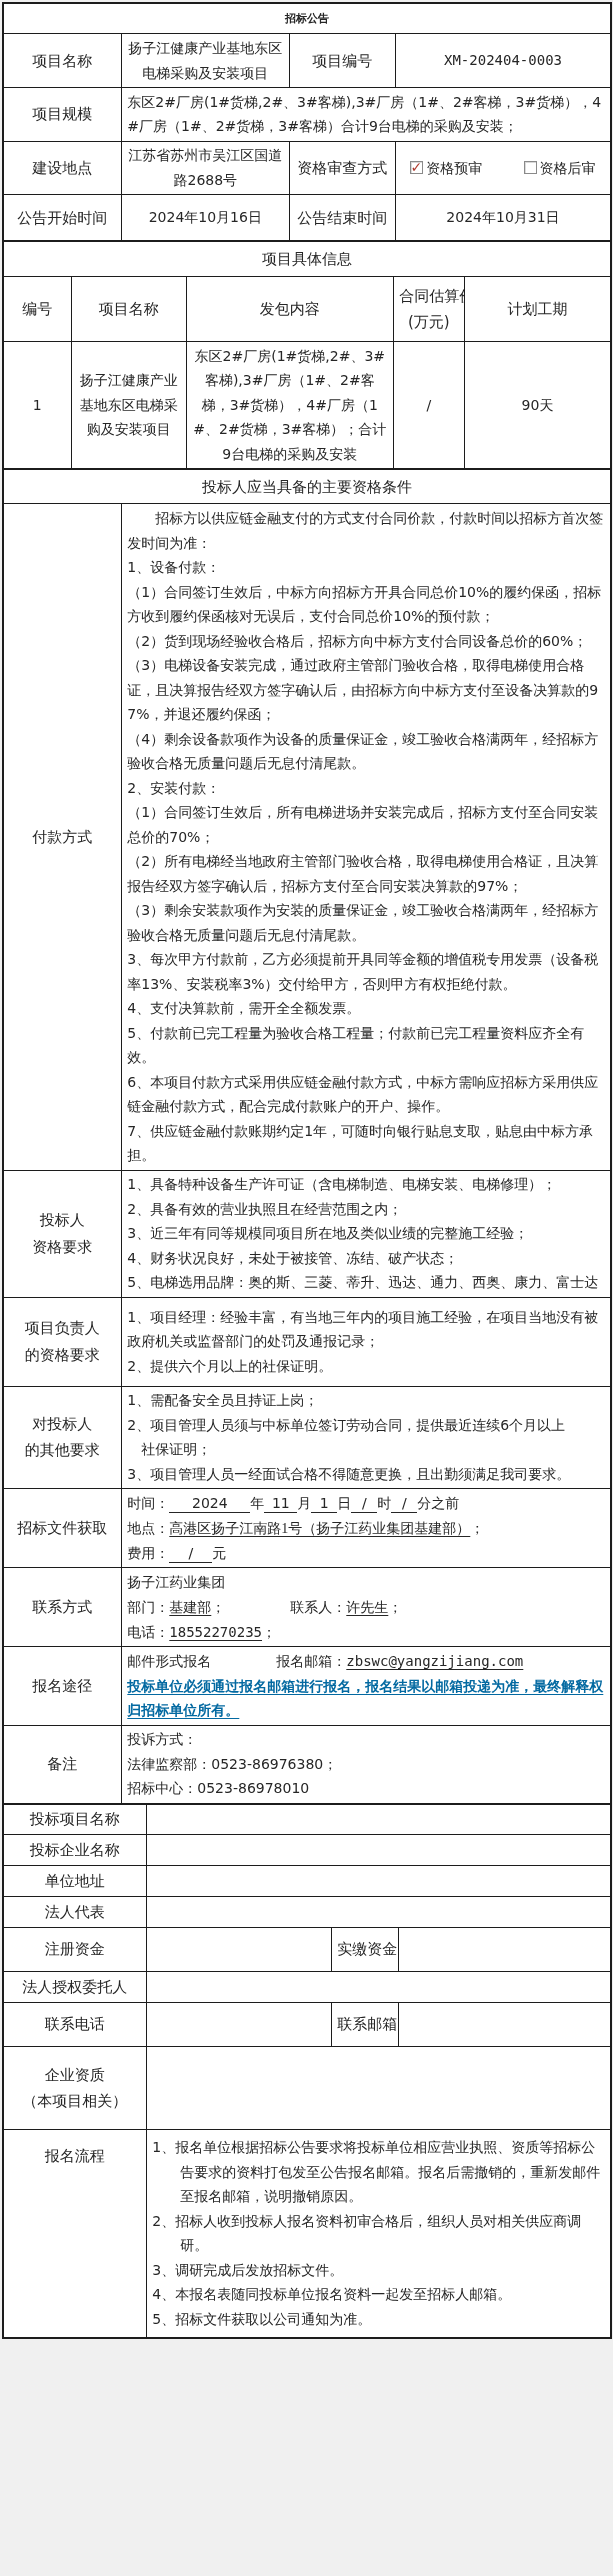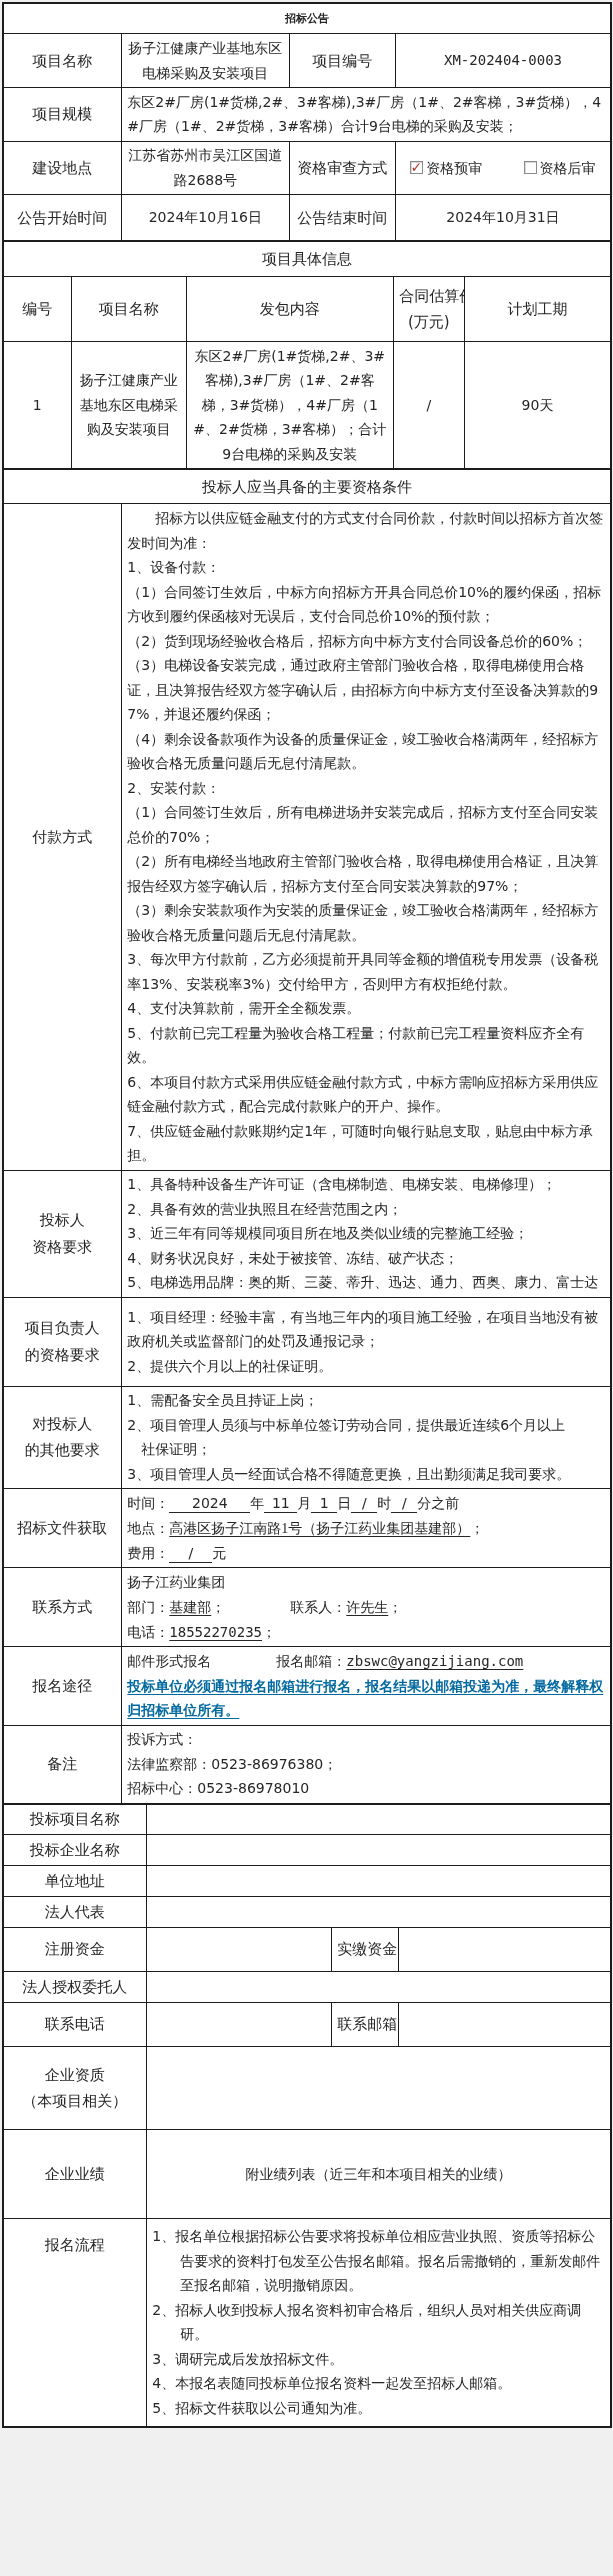--- a/index.html
+++ b/index.html
@@ -238,24 +238,20 @@
       <td class="lbl">联系电话</td>
       <td></td>
       <td class="lbl">联系邮箱</td>
       <td></td>
     </tr>
     <tr style="height:83px">
       <td class="lbl">企业资质
 （本项目相关）</td>
       <td colspan="3"></td>
     </tr>
-    <tr style="height:89px">
-      <td class="lbl">企业业绩</td>
-      <td colspan="3" class="ctr">附业绩列表（近三年和本项目相关的业绩）</td>
-    </tr>
     <tr>
       <td class="lbl" style="vertical-align:top;padding-top:13px">报名流程</td>
       <td colspan="3" style="vertical-align:top;padding-top:5.5px;padding-bottom:5.5px">
             <div class="hang">1、报名单位根据招标公告要求将投标单位相应营业执照、资质等招标公告要求的资料打包发至公告报名邮箱。报名后需撤销的，重新发邮件至报名邮箱，说明撤销原因。</div>
             <div class="hang">2、招标人收到投标人报名资料初审合格后，组织人员对相关供应商调研。</div>
             <div class="hang">3、调研完成后发放招标文件。</div>
             <div class="hang">4、本报名表随同投标单位报名资料一起发至招标人邮箱。</div>
             <div class="hang">5、招标文件获取以公司通知为准。</div>
           </td>
     </tr>

